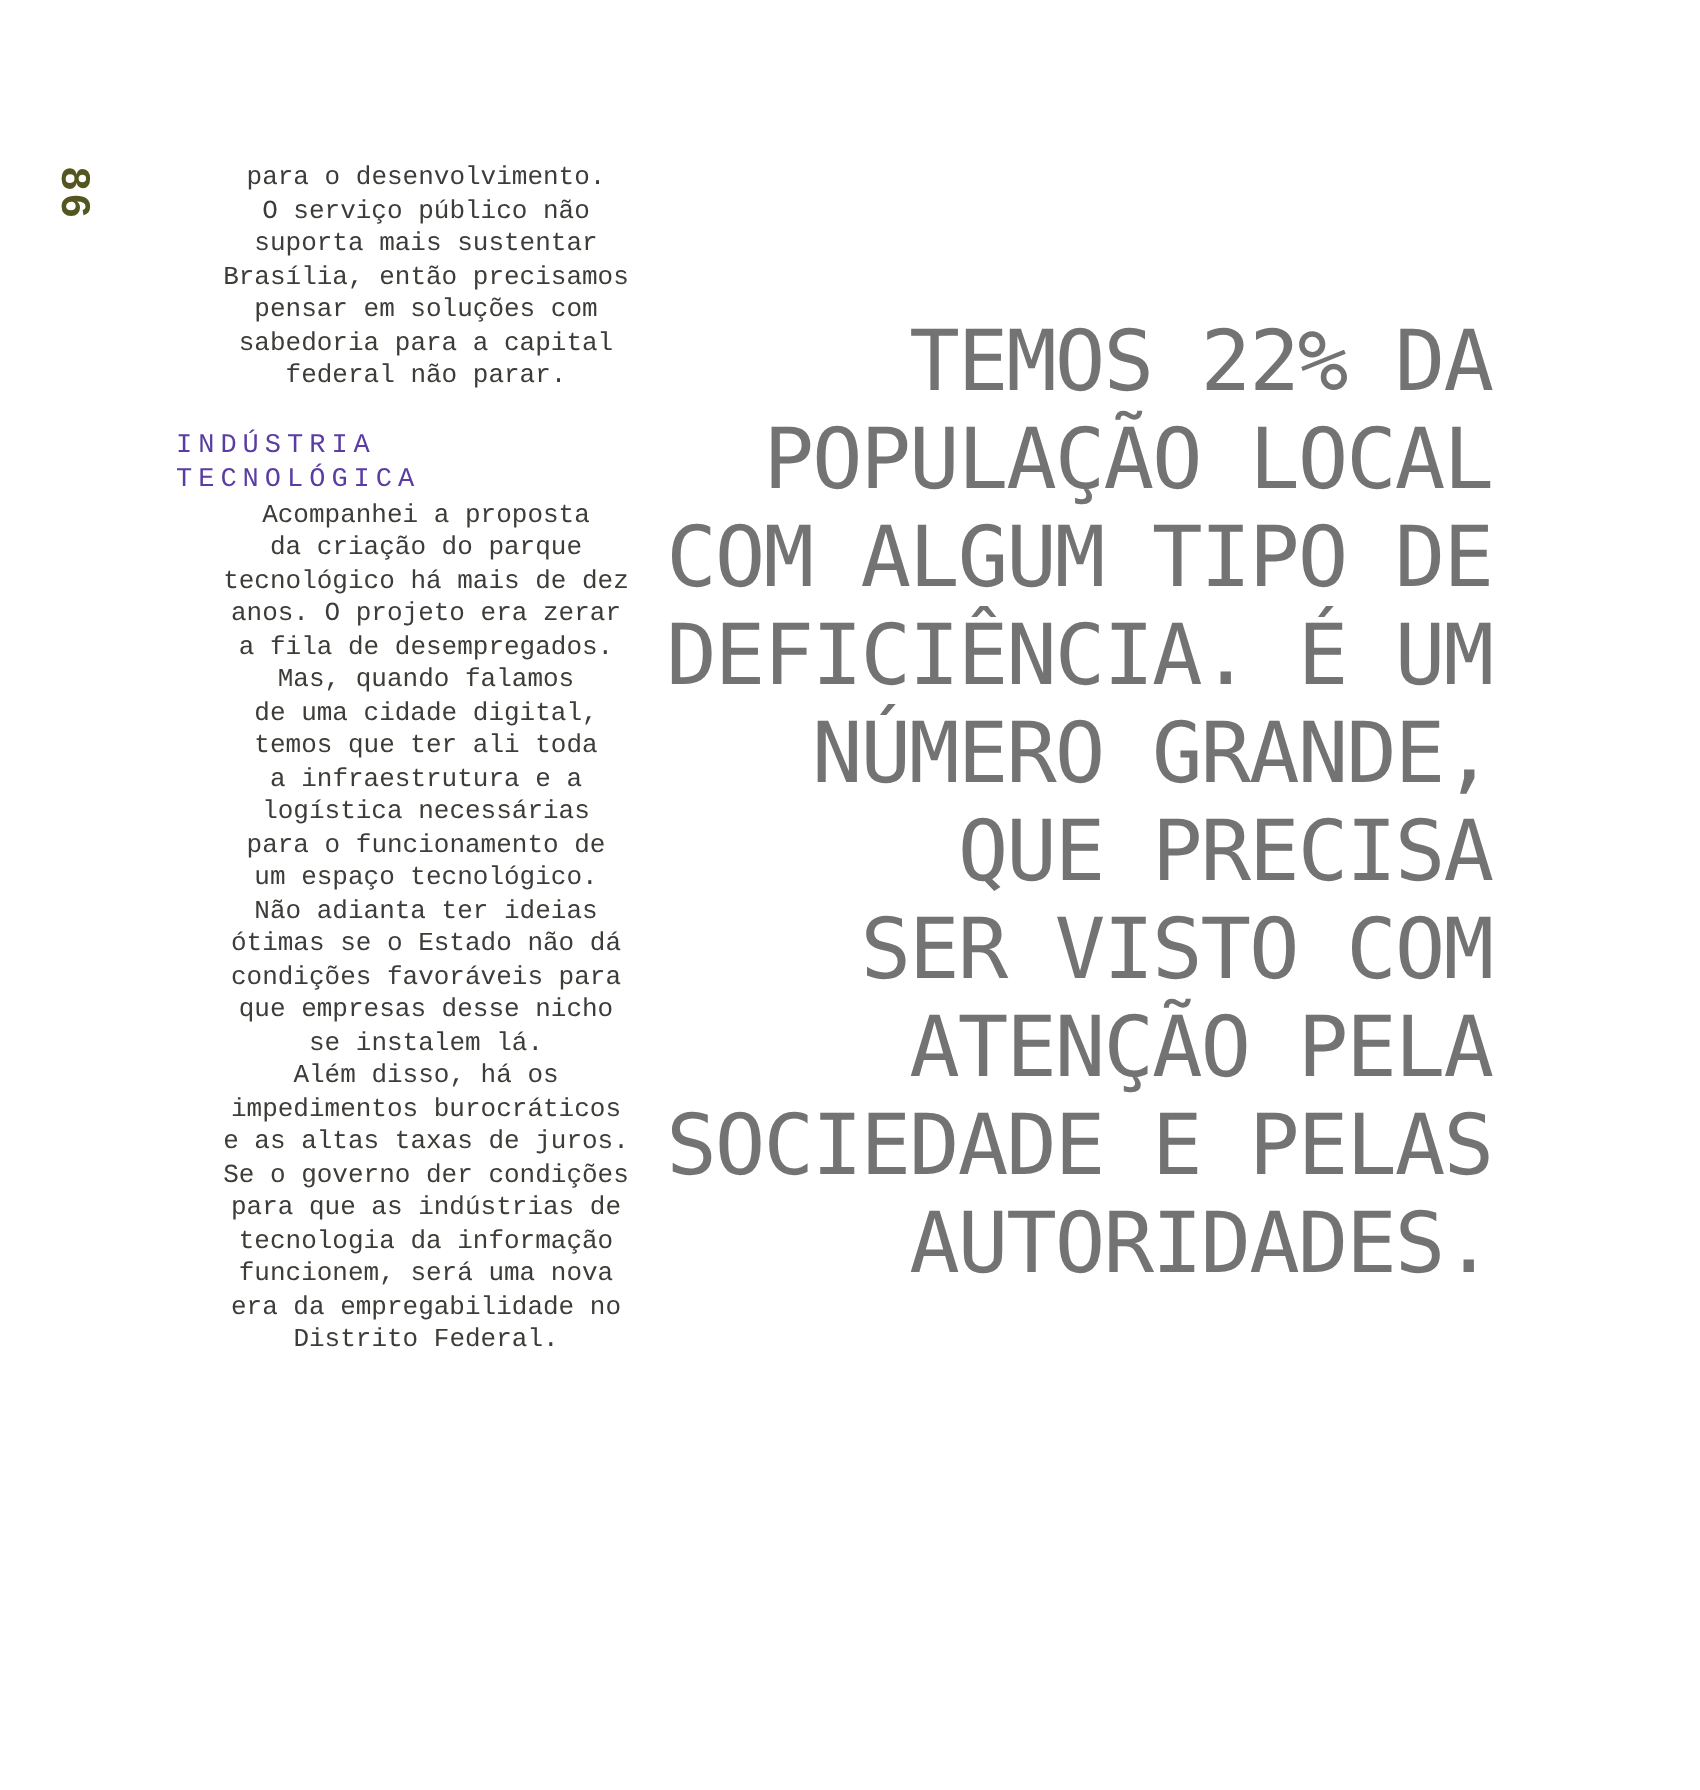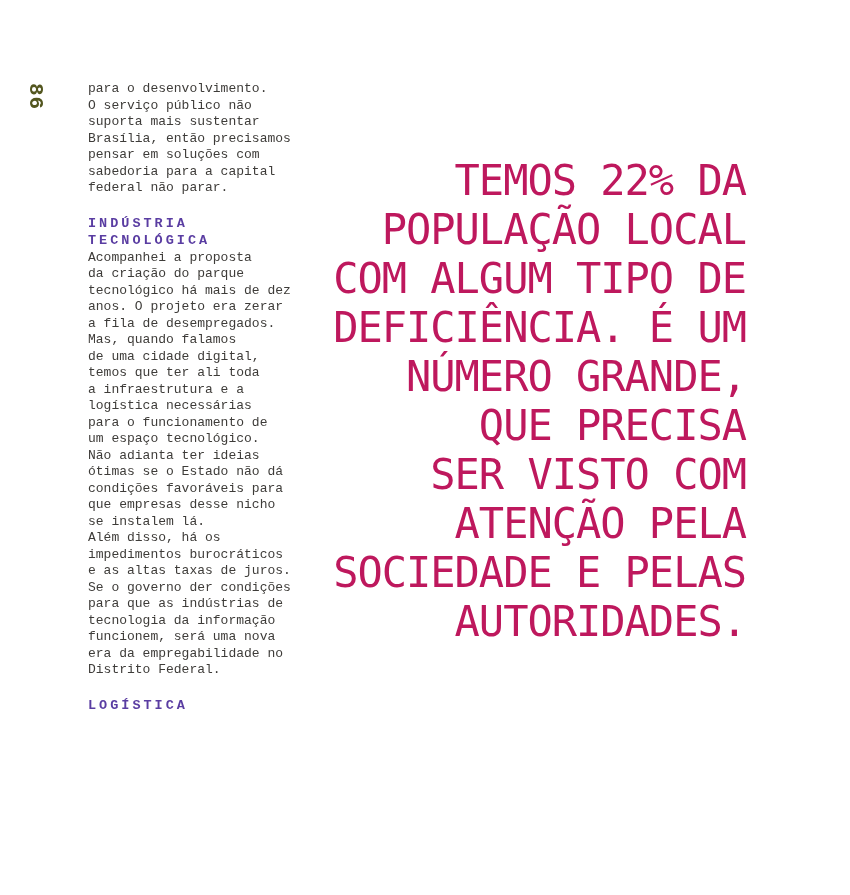--- a/index.html
+++ b/index.html
@@ -26,42 +26,43 @@
     left: 88px;
     top: 81px;
     width: 250px;
   }
   .body-text {
     margin: 0;
     font-size: 13px;
     line-height: 16.5px;
     color: #3e3c39;
     white-space: pre-line;
+    text-align: center;
   }
   .section-heading {
     margin: 18px 0 0 0;
     font-size: 13.5px;
-    font-weight: bold;
+    font-weight: normal;
     line-height: 17.5px;
     letter-spacing: 3px;
     color: #5a3da2;
     white-space: pre-line;
   }
   .pull-quote {
     position: absolute;
     top: 156px;
     right: 104px;
     width: 440px;
     text-align: right;
     font-family: "DejaVu Sans Mono", monospace;
     font-size: 42px;
     line-height: 49px;
     letter-spacing: -1px;
     font-weight: normal;
-    color: #be185d;
+    color: #737373;
     white-space: pre-line;
   }
 </style>
 </head>
 <body>
 
 <div class="page">
 
   <div class="page-number">86</div>
 
@@ -97,21 +98,20 @@
 Além disso, há os
 impedimentos burocráticos
 e as altas taxas de juros.
 Se o governo der condições
 para que as indústrias de
 tecnologia da informação
 funcionem, será uma nova
 era da empregabilidade no
 Distrito Federal.</p>
 
-    <h3 class="section-heading">LOGÍSTICA</h3>
 
   </div>
 
   <div class="pull-quote">TEMOS 22% DA
 POPULAÇÃO LOCAL
 COM ALGUM TIPO DE
 DEFICIÊNCIA. É UM
 NÚMERO GRANDE,
 QUE PRECISA
 SER VISTO COM

